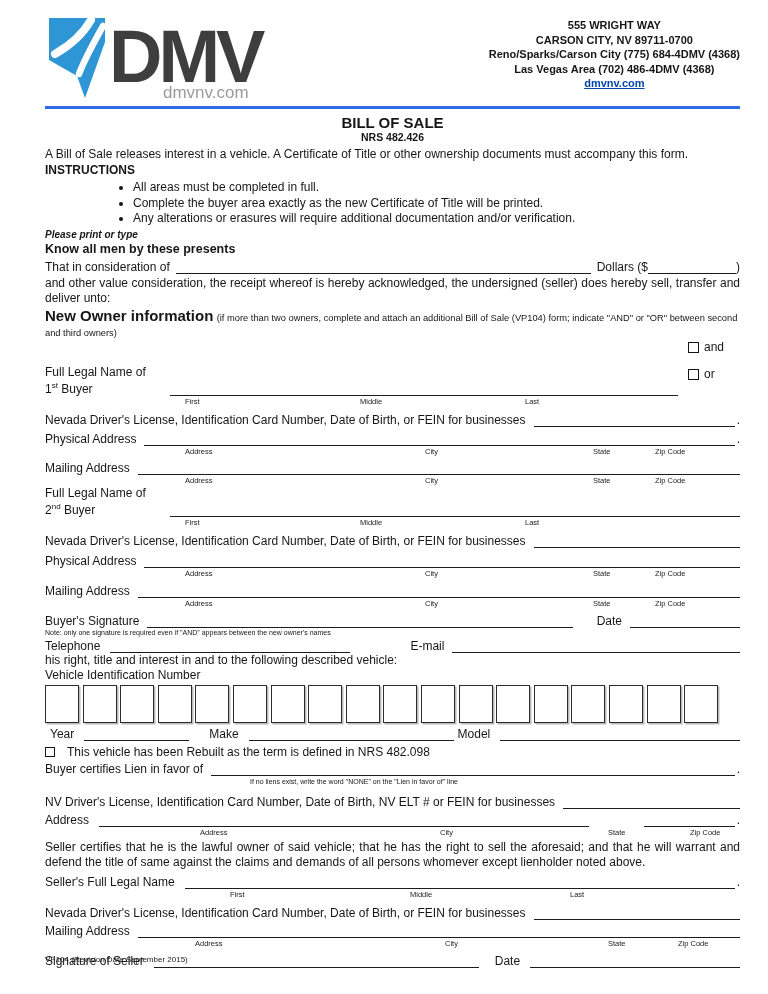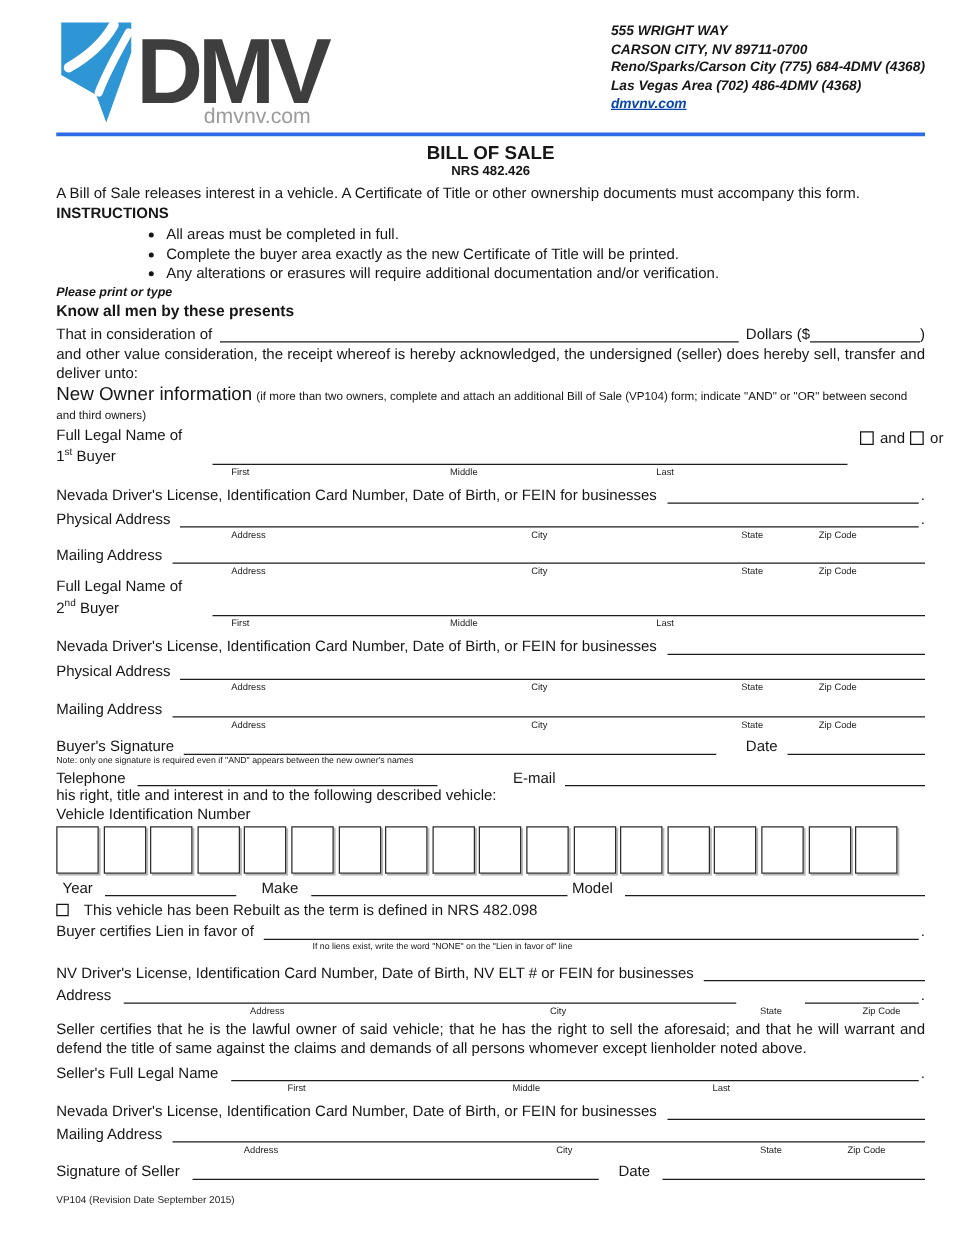--- a/index.html
+++ b/index.html
@@ -2,21 +2,21 @@
 <html><head>
 <meta charset="utf-8">
 <style>
   html,body { margin:0; padding:0; background:#fff; }
   body { width:768px; height:994px; font-family:"Liberation Sans",sans-serif; color:#161616; font-size:12px; }
   .page { position:relative; width:768px; height:994px; box-sizing:border-box; padding:12px 28px 0 45px; overflow:hidden; }
 
   
   .header { display:flex; justify-content:space-between; align-items:flex-start; height:90px; }
   .logo-wrap { width:260px; }
-  .addr { text-align:left; font-weight:bold; font-size:11px; line-height:14.5px; padding-top:6px;font-style:italic; }
+  .addr { text-align:center; font-weight:bold; font-size:11px; line-height:14.5px; padding-top:6px; }
   .site-link { color:#0645AD; text-decoration:underline; cursor:pointer; }
   .rule { height:3px; background:#2E6BE6; margin-top:4px; }
 
   
   .title { text-align:center; font-weight:bold; font-size:15px; line-height:17px; margin-top:5px; }
   .statute { text-align:center; font-weight:bold; font-size:10.5px; line-height:12px; }
 
   .intro-p { margin:4px 0 0; line-height:15px; white-space:nowrap; }
   .instr { font-weight:bold; line-height:15px; margin-top:1px; }
   ul.bullets { margin:2px 0 0; padding-left:88px; }
@@ -24,31 +24,31 @@
   .print-note { font-weight:bold; font-style:italic; font-size:10px; line-height:12px; margin-top:2px; }
   .presents { font-weight:bold; font-size:12.5px; line-height:14px; margin-top:1px; }
 
   .row { display:flex; align-items:flex-end; }
   .line { border-bottom:1.4px solid #1c1c1c; height:1px; }
   .fill { flex:1; }
   .lbl { white-space:nowrap; }
   .dot { margin-left:2px; }
   .just { text-align:justify; text-align-last:left; line-height:15px; margin:2px 0 0; }
 
-  .nh { font-size:15px; font-weight:normal; }
+  .nh { font-size:15px; font-weight:bold; }
   .nh-note { font-size:9.3px; }
   .no-p { margin:3px 0 0; line-height:14px; }
 
   .subl { position:relative; height:10px; font-size:7.5px; color:#222; }
   .subl span { position:absolute; top:1px; white-space:nowrap; }
 
   .name-left { width:125px; line-height:14px; }
   sup { font-size:8px; }
 
-  .cbcol { display:flex; gap:4px; margin-left:10px; margin-bottom:16px; width:52px; }
+  .cbcol { display:flex; flex-direction:column; gap:16px; margin-left:10px; margin-bottom:16px; width:52px; }
   .cbrow { display:flex; align-items:center; gap:5px; line-height:11px; }
   .cb { width:11px; height:11px; border:1.3px solid #151515; box-sizing:border-box; background:#fff; flex:0 0 auto; }
 
   .vin-row { display:flex; gap:3.6px; margin-top:3px; }
   .vin-box { width:34px; height:38px; border:1.8px solid #2c2c2c; box-sizing:border-box; box-shadow:1.5px 1.5px 0 #b9b9b9; background:#fff; }
 
   .tiny { font-size:7px; line-height:9px; }
   .lien-note { margin:1px 0 0 205px; }
 
   .footer { position:absolute; left:45px; bottom:30px; font-size:8px; color:#222; }

